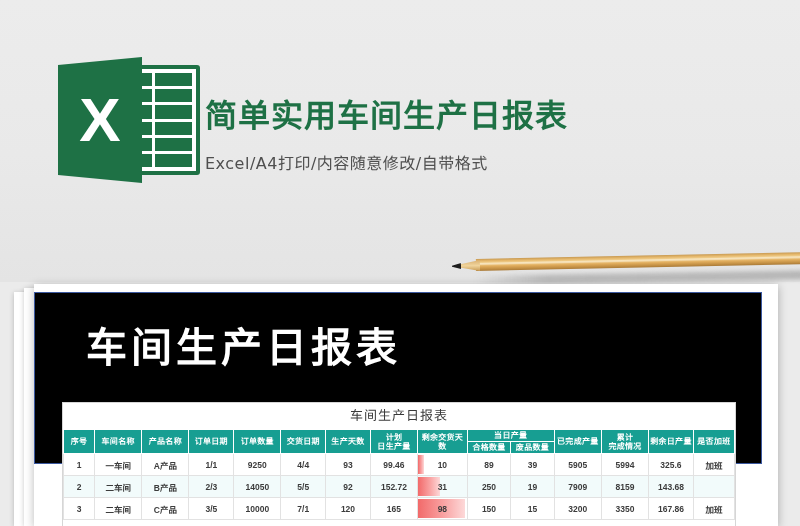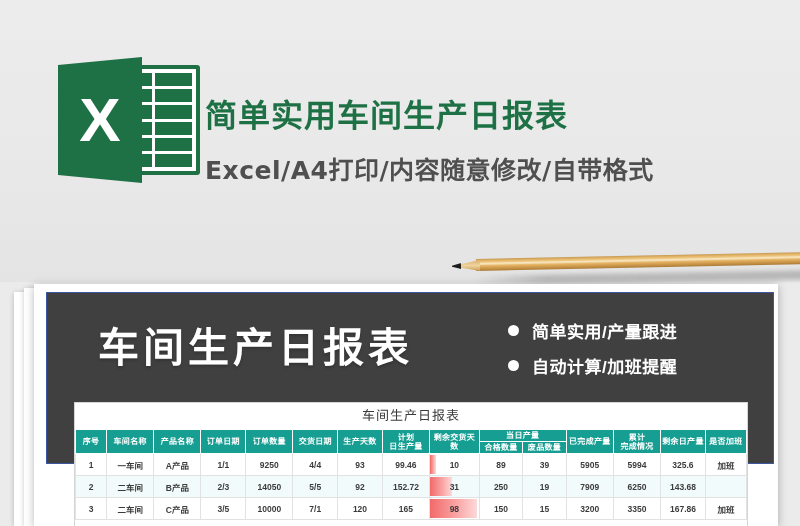--- a/index.html
+++ b/index.html
@@ -38,22 +38,22 @@
     color:#ffffff;font-size:62px;font-weight:bold;line-height:126px;
     text-align:center;font-family:"Liberation Sans",sans-serif;
   }
 
   #banner-text{position:absolute;left:205px;top:62px;width:590px;margin-top:28px;}
   #main-title{
     color:#1e7145;font-size:32px;font-weight:bold;letter-spacing:1px;
     margin:0 0 14px 0;white-space:nowrap;
   }
   #main-sub{
-    color:#4f4f4f;font-size:25px;letter-spacing:0.5px;margin:0;white-space:nowrap;
-    font-family:"DejaVu Sans",sans-serif;font-weight:700;
+    color:#4f4f4f;font-size:16px;letter-spacing:0.5px;margin:0;white-space:nowrap;
+    font-family:"DejaVu Sans",sans-serif;font-weight:400;
   }
 
   
   #pencil{position:absolute;left:452px;top:256px;width:348px;height:26px;}
   .pencil-shadow{
     position:absolute;left:22px;top:17px;width:330px;height:9px;
     background:linear-gradient(90deg,rgba(140,140,140,0) 0%,rgba(120,120,120,.38) 22%,rgba(120,120,120,.42) 100%);
     filter:blur(2px);transform:rotate(-0.9deg);
   }
   .pencil-body{
@@ -82,22 +82,22 @@
     position:absolute;background:#ffffff;
     box-shadow:0 1px 5px rgba(0,0,0,.22);
   }
   #paper-back2{left:14px;top:292px;width:742px;height:234px;}
   #paper-back1{left:24px;top:288px;width:742px;height:238px;}
   #paper-front{left:34px;top:284px;width:744px;height:242px;
     box-shadow:0 2px 9px rgba(0,0,0,.28);}
 
   
   #blue-panel{
-    position:absolute;left:46px;top:292px;width:728px;height:172px;
-    background:#404040;
+    position:absolute;left:34px;top:292px;width:728px;height:172px;
+    background:#000000;
     box-shadow:inset 0 0 0 1px #3c59a0;
   }
 
   #report-head{position:absolute;left:0;top:0;width:728px;height:104px;}
   #report-title{
     position:absolute;left:52px;top:22px;
     color:#ffffff;font-size:41px;font-weight:bold;letter-spacing:4px;
     text-shadow:0 2px 3px rgba(0,0,0,.22);white-space:nowrap;
   }
   #bullet-list{position:absolute;left:462px;top:26px;}
@@ -184,30 +184,20 @@
 
 <div class="paper" id="paper-back2"></div>
 <div class="paper" id="paper-back1"></div>
 <div class="paper" id="paper-front"></div>
 
 <div id="blue-panel">
 
   <div id="report-head">
     <div id="report-title">车间生产日报表</div>
 
-    <div id="bullet-list">
-      <div class="bullet-row">
-        <span class="bullet-dot"></span>
-        <span class="bullet-txt">简单实用/产量跟进</span>
-      </div>
-      <div class="bullet-row">
-        <span class="bullet-dot"></span>
-        <span class="bullet-txt">自动计算/加班提醒</span>
-      </div>
-    </div>
   </div>
 
   <div id="worksheet">
     <div id="sheet-title">车间生产日报表</div>
 
     <table id="grid">
       <colgroup>
         <col style="width:5.0%">
           <col style="width:7.6%">
           <col style="width:7.6%">
@@ -276,21 +266,21 @@
             <td><span class="cellval">B产品</span></td>
             <td><span class="cellval">2/3</span></td>
             <td><span class="cellval">14050</span></td>
             <td><span class="cellval">5/5</span></td>
             <td><span class="cellval">92</span></td>
             <td><span class="cellval">152.72</span></td>
             <td><span class="databar" style="width: 45%;"></span><span class="cellval">31</span></td>
             <td><span class="cellval">250</span></td>
             <td><span class="cellval">19</span></td>
             <td><span class="cellval">7909</span></td>
-            <td><span class="cellval">6250</span></td>
+            <td><span class="cellval">8159</span></td>
             <td><span class="cellval">143.68</span></td>
             <td><span class="cellval"></span></td>
           </tr>
           <tr>
             <td><span class="cellval">3</span></td>
             <td><span class="cellval">二车间</span></td>
             <td><span class="cellval">C产品</span></td>
             <td><span class="cellval">3/5</span></td>
             <td><span class="cellval">10000</span></td>
             <td><span class="cellval">7/1</span></td>

